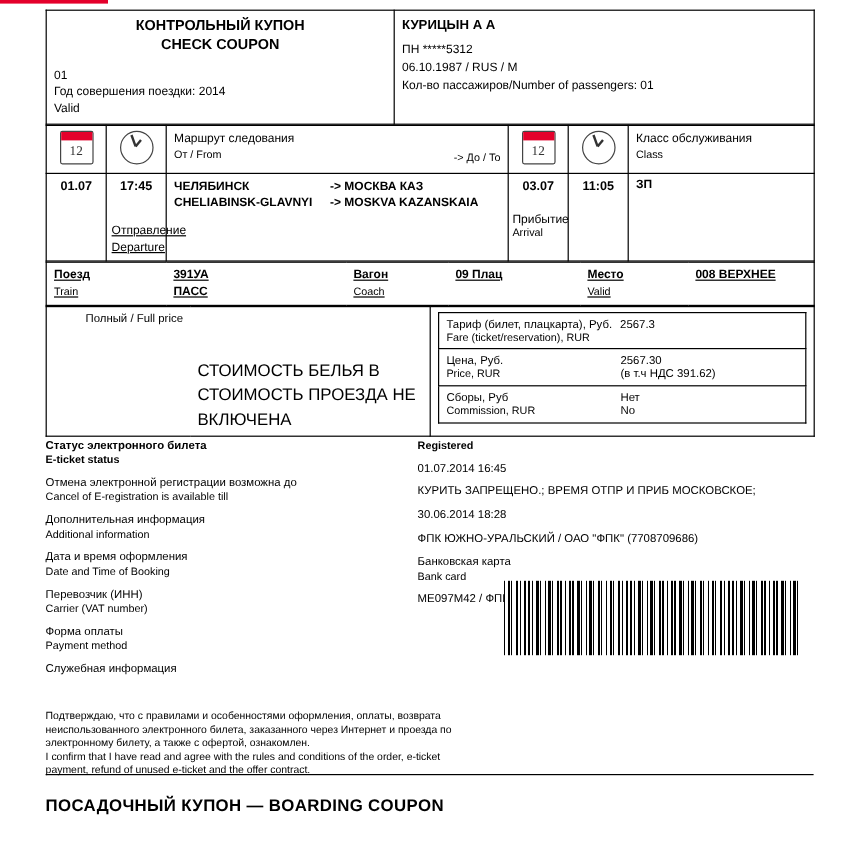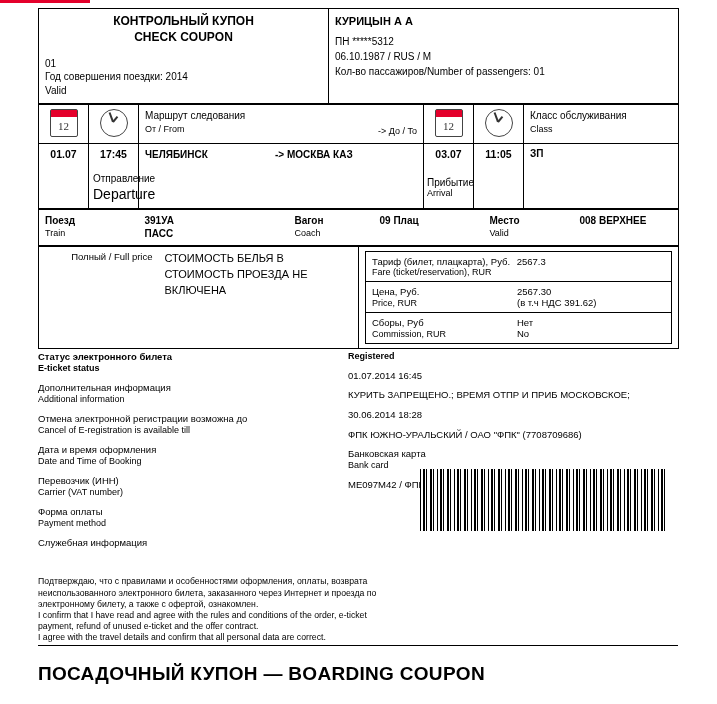--- a/index.html
+++ b/index.html
@@ -134,21 +134,21 @@
   .route-label { line-height: 1.4; }
   .route-label .ru { font-size: 10px; }
   .route-label .en { font-size: 9px; }
 
   .stn { font-weight: bold; font-size: 10px; line-height: 1.35; }
 
   .dep-time { font-weight: bold; font-size: 10.5px; }
 
   
   .trainrow td { padding: 5px 6px; }
-  .lblpair { line-height: 1.35; }
+  .lblpair { line-height: 1.35; text-decoration: underline; }
   .lblpair .en { font-size: 9px; }
 
   
   .fare-left { line-height: 1.45; }
   .fare-table {
     width: 100%;
     border-collapse: collapse;
     font-size: 9.5px;
   }
   .fare-table td {
@@ -205,21 +205,21 @@
     font-size: 8px;
     letter-spacing: 2px;
     margin-top: 2px;
   }
 
   .boarding-title {
     position: absolute;
     left: 38px;
     top: 663px;
     font-weight: bold;
-    font-size: 19px;
+    font-size: 14px;
     letter-spacing: 0.3px;
   }
   .hr-sep {
     position: absolute;
     left: 38px;
     top: 645px;
     width: 640px;
     border-top: 1px solid #000;
   }
 </style>
@@ -300,26 +300,30 @@
       <tr>
         <td class="dep-time center">01.07</td>
         <td class="dep-time center">17:45</td>
         <td>
           <table style="width:100%;border-collapse:collapse;">
             <tbody>
                   <tr>
               <td style="border:none;padding:0;width:130px;" class="stn">ЧЕЛЯБИНСК</td>
               <td style="border:none;padding:0;" class="stn">-&gt; МОСКВА КАЗ</td>
             </tr>
+            <tr>
+              <td style="border:none;padding:0;" class="stn en">CHELIABINSK-GLAVNYI</td>
+              <td style="border:none;padding:0;" class="stn en">-&gt; MOSKVA KAZANSKAIA</td>
+            </tr>
           </tbody>
               </table>
           <div style="height:10px;"></div>
           <div class="lblpair" style="font-size:10px;">
             <div style="position:relative;left:-52px;">Отправление</div>
-            <div class="en" style="position:relative;left:-52px;font-size:14px;">Departure</div>
+            <div class="en" style="position:relative;left:-52px;font-size:10px;">Departure</div>
           </div>
         </td>
         <td class="dep-time center">03.07</td>
         <td class="dep-time center">11:05</td>
         <td>
           <div class="b">ЗП</div>
           <div style="height:18px;"></div>
           <div style="position:relative;left:-103px;">Прибытие</div>
           <div class="en" style="position:relative;left:-103px;font-size:9px;">Arrival</div>
         </td>
@@ -369,21 +373,21 @@
           <col style="width:120px">
           <col style="width:200px">
           <col style="width:320px">
         </colgroup>
       <tbody>
           <tr>
         <td style="border-right:none;height:88px;">
           <div style="text-align:right;font-size:9.5px;">Полный / Full price</div>
         </td>
         <td style="border-left:none;" class="fare-left">
-          <div style="font-size:11px;">СТОИМОСТЬ БЕЛЬЯ В СТОИМОСТЬ ПРОЕЗДА НЕ ВКЛЮЧЕНА</div>
+          <div style="font-size:14px;margin-top:38px;">СТОИМОСТЬ БЕЛЬЯ В СТОИМОСТЬ ПРОЕЗДА НЕ ВКЛЮЧЕНА</div>
         </td>
         <td>
           <table class="fare-table">
             <tbody>
                   <tr>
               <td>
                 <span>Тариф (билет, плацкарта), Руб.</span>
                 <span style="margin-left:4px;">2567.3</span>
                 <div class="en">Fare (ticket/reservation), RUR</div>
               </td>
@@ -408,26 +412,26 @@
       </table>
 
     <div class="status-wrap">
       <div class="status-cols">
         <div class="col-left">
           <div class="pairline">
             <span class="ru b">Статус электронного билета</span>
             <span class="en b">E-ticket status</span>
           </div>
           <div class="pairline">
+            <span class="ru">Отмена электронной регистрации возможна до</span>
+            <span class="en">Cancel of E-registration is available till</span>
+          </div>
+          <div class="pairline">
             <span class="ru">Дополнительная информация</span>
             <span class="en">Additional information</span>
-          </div>
-          <div class="pairline">
-            <span class="ru">Отмена электронной регистрации возможна до</span>
-            <span class="en">Cancel of E-registration is available till</span>
           </div>
           <div class="pairline">
             <span class="ru">Дата и время оформления</span>
             <span class="en">Date and Time of Booking</span>
           </div>
           <div class="pairline">
             <span class="ru">Перевозчик (ИНН)</span>
             <span class="en">Carrier (VAT number)</span>
           </div>
           <div class="pairline">
@@ -460,21 +464,20 @@
           </div>
           <div class="pairline">
             <span class="ru">ME097M42 / ФПК</span>
           </div>
         </div>
       </div>
 
       <div class="confirm">
         <div>Подтверждаю, что с правилами и особенностями оформления, оплаты, возврата неиспользованного электронного билета, заказанного через Интернет и проезда по электронному билету, а также с офертой, ознакомлен.</div>
         <div>I confirm that I have read and agree with the rules and conditions of the order, e-ticket payment, refund of unused e-ticket and the offer contract.</div>
-        <div>I agree with the travel details and confirm that all personal data are correct.</div>
       </div>
 
       <div class="barcode-wrap" style="top:118px;">
         <div class="barcode"></div>
       </div>
     </div>
 
   </div>
 
   <div class="hr-sep"></div>

